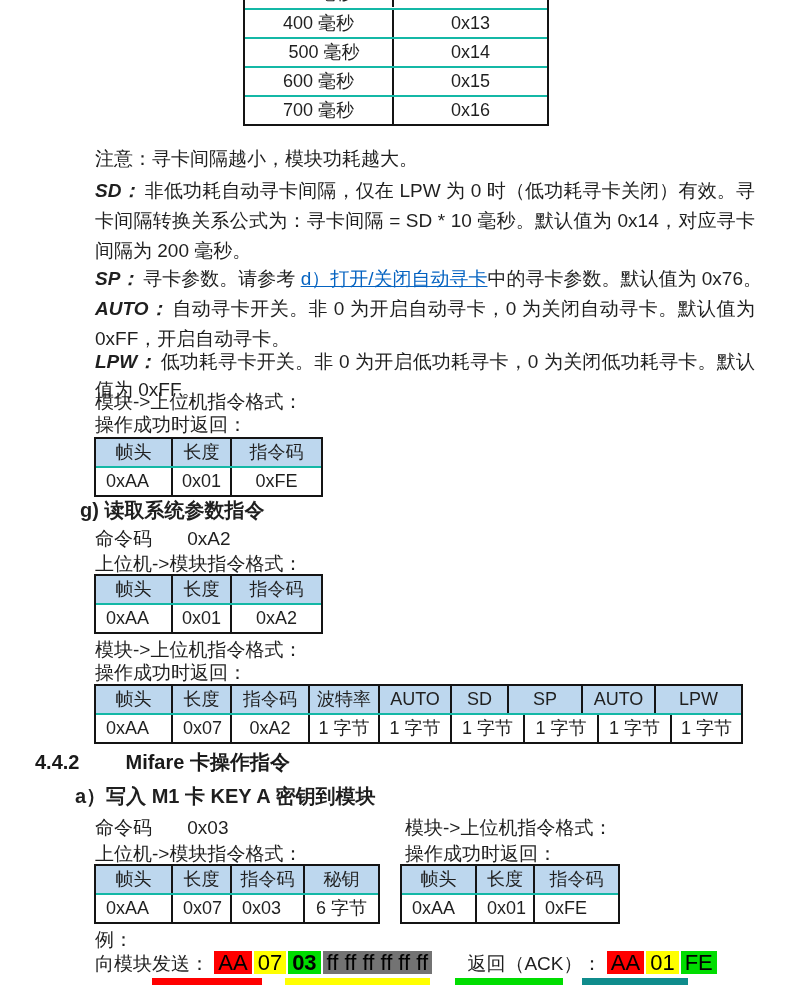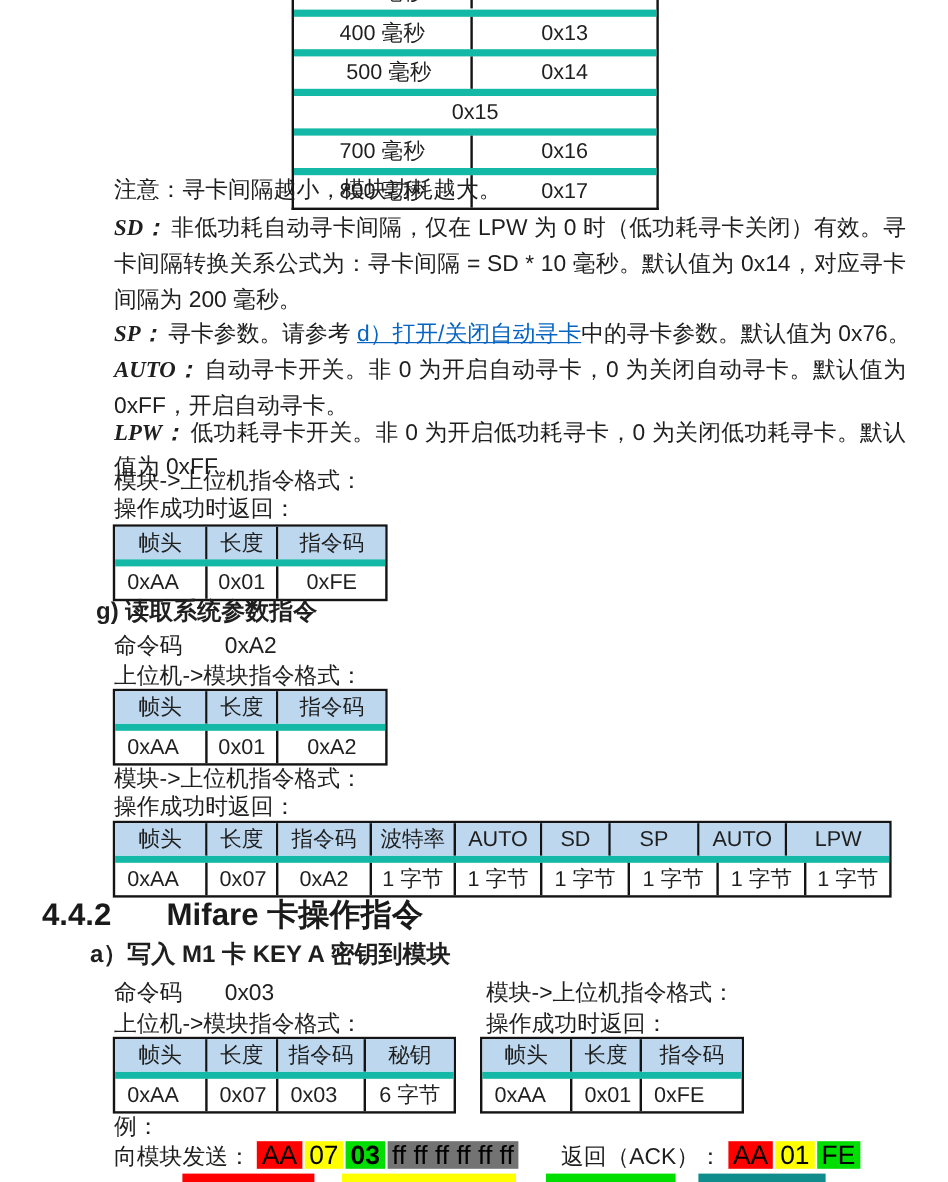--- a/index.html
+++ b/index.html
@@ -3,43 +3,43 @@
 <meta charset="utf-8">
 <style>
   html,body { margin:0; padding:0; }
   .page {
     position:relative; width:790px; height:985px; background:#ffffff;
     font-family:"Liberation Sans","DejaVu Sans",sans-serif;
     color:#1f1f1f; overflow:hidden;
   }
   .line { position:absolute; font-size:19px; line-height:24px; white-space:nowrap; }
   .para { position:absolute; font-size:19px; line-height:30px; text-align:justify; }
-  .bi { font-weight:bold; font-style:italic; margin-right:4px;font-family:Liberation Serif, serif; }
+  .bi { font-weight:bold; font-style:italic; margin-right:4px; }
   a.doclink { color:#0563C1; text-decoration:underline; cursor:pointer; }
 
   
   .tbl { position:absolute; border:2px solid #141414; background:#fff; box-sizing:border-box; }
   .tbl .tr { display:flex; }
-  .tbl .tr + .tr { border-top:6px solid #14b8a6; }
+  .tbl .tr + .tr { border-top:2px solid #14b8a6; }
   .tbl .td {
     box-sizing:border-box; height:27px; line-height:26px; font-size:18px;
     text-align:center; overflow:hidden; white-space:nowrap;
     border-right:2px solid #141414; flex:0 0 auto;
   }
   .tbl .td:last-child { border-right:none; flex:1 1 auto; }
   .tbl .tr.head .td { background:#BDD7EE; }
   .tbl .tr.vals .td.first { text-align:left; padding-left:10px; }
 
   
   .itable { border-top:none; }
   .itable .tr.partial { height:8px; overflow:hidden; }
   .itable .tr.partial .td { height:27px; margin-top:-20px; border-right:2px solid #141414; }
   .itable .tr.partial .td:last-child { border-right:none; }
 
-  .h442 { position:absolute; font-size:26px; line-height:30px; color:#1a1a1a; font-weight:600; white-space:nowrap;text-align:center; }
+  .h442 { position:absolute; font-size:20px; line-height:30px; color:#1a1a1a; font-weight:600; white-space:nowrap;text-align:center; }
   .hsub { position:absolute; font-size:20px; line-height:24px; font-weight:bold; white-space:nowrap; }
 
   .byte {
     display:inline-block; padding:0 4px; height:23px; line-height:23px;
     font-size:22px; color:#000; margin-right:2px;
   }
   .legend-bar { position:absolute; height:8px; top:978px; }
 </style>
 </head>
 <body>
@@ -53,29 +53,26 @@
     </div>
     <div class="tr">
       <div class="td" style="width:149px;">400 毫秒</div>
       <div class="td">0x13</div>
     </div>
     <div class="tr">
       <div class="td" style="width:149px;padding-left:11px;">500 毫秒</div>
       <div class="td">0x14</div>
     </div>
     <div class="tr">
+      <div class="td" style="width:149px;">600 毫秒</div>
       <div class="td">0x15</div>
     </div>
     <div class="tr">
       <div class="td" style="width:149px;">700 毫秒</div>
       <div class="td">0x16</div>
-    </div>
-    <div class="tr">
-      <div class="td" style="width:149px;">800 毫秒</div>
-      <div class="td">0x17</div>
     </div>
   </div>
 
   <div class="line" style="left:95px; top:147px;">注意：寻卡间隔越小，模块功耗越大。</div>
 
   <div class="para" style="left:95px; top:176px; width:660px;">
     <span class="bi">SD：</span><span>非低功耗自动寻卡间隔，仅在 LPW 为 0 时（低功耗寻卡关闭）有效。寻卡间隔转换关系公式为：寻卡间隔 = SD * 10 毫秒。默认值为 0x14，对应寻卡间隔为 200 毫秒。</span>
   </div>
 
   <div class="line" style="left:95px; top:267px;">

